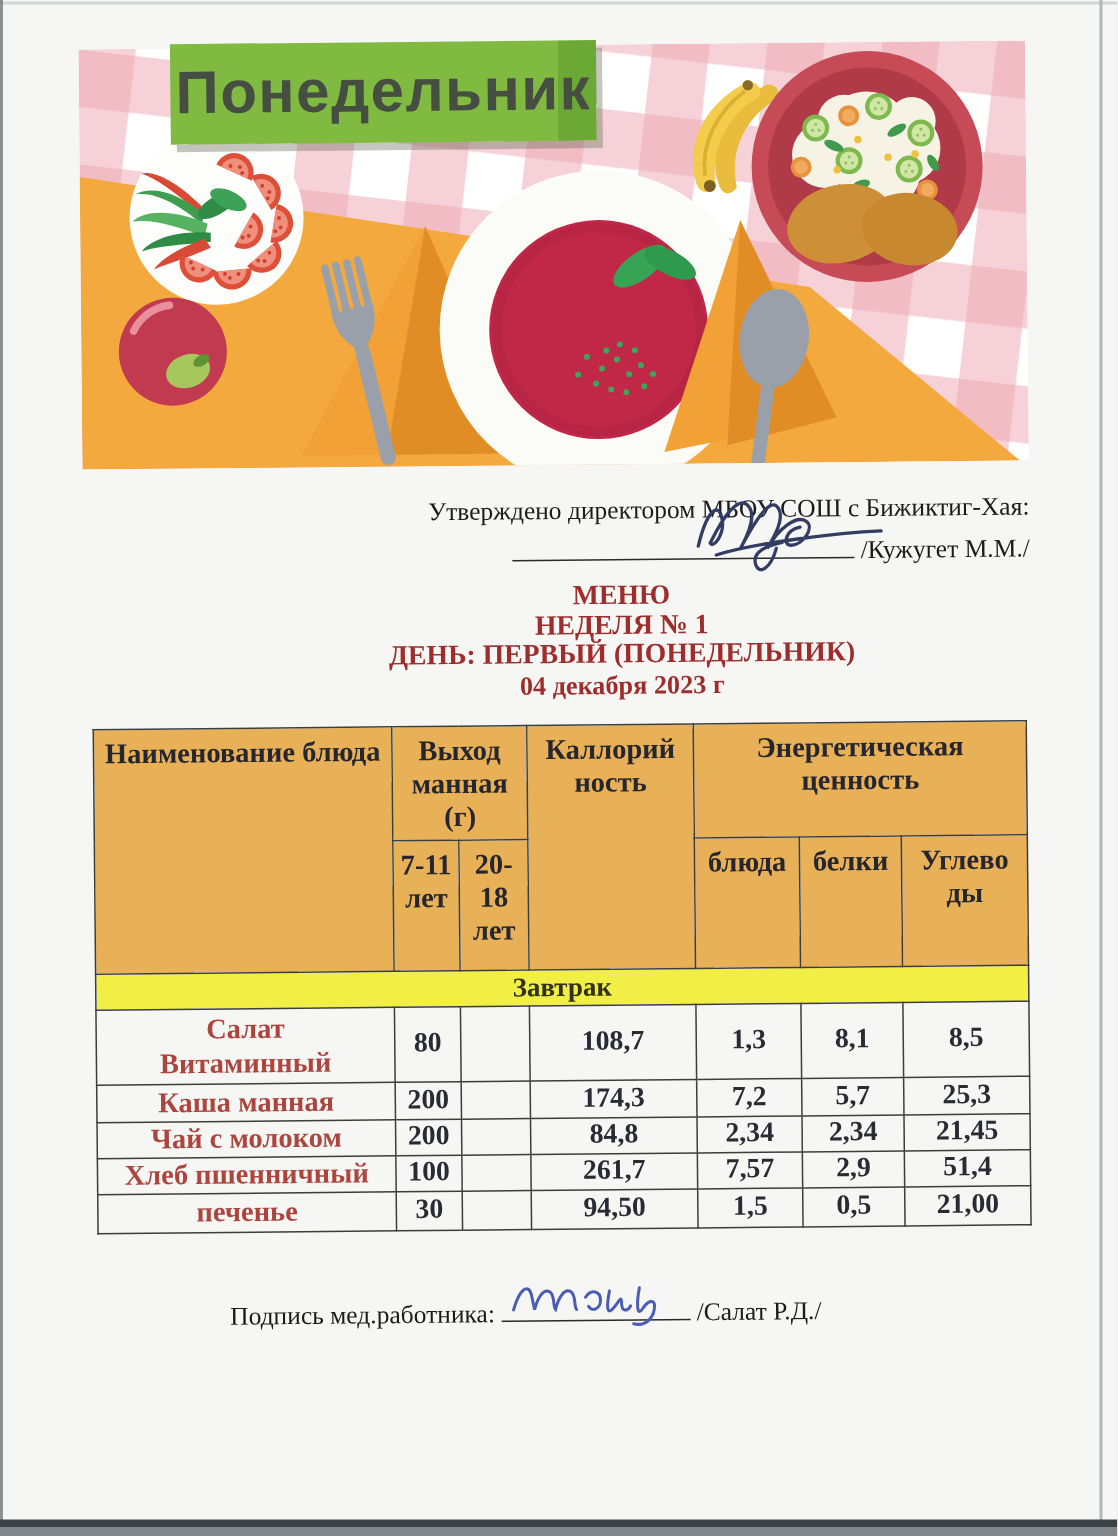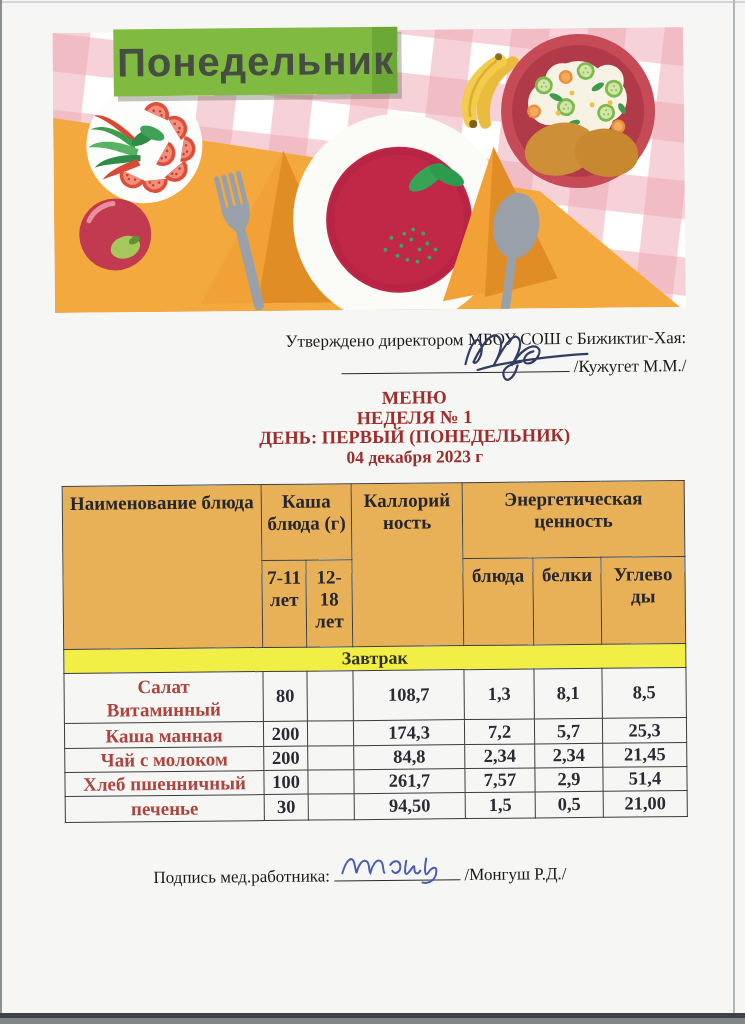--- a/index.html
+++ b/index.html
@@ -245,27 +245,27 @@
           <col style="width:44px">
           <col style="width:46px">
         <col style="width:111px">
           <col style="width:70px">
           <col style="width:68px">
           <col style="width:84px">
       </colgroup>
       <thead>
         <tr class="hrow1">
           <th rowspan="2">Наименование блюда</th>
-          <th colspan="2">Каша блюда (г)</th>
+          <th colspan="2">Выход манная (г)</th>
           <th rowspan="2">Каллорий ность</th>
           <th colspan="3">Энергетическая ценность</th>
         </tr>
         <tr class="hrow2">
           <th>7-11 лет</th>
-          <th>12-18 лет</th>
+          <th>20-18 лет</th>
           <th>блюда</th>
           <th>белки</th>
           <th>Углево ды</th>
         </tr>
       </thead>
       <tbody>
         <tr class="r-sect">
           <td colspan="7">Завтрак</td>
         </tr>
         <tr class="r-data r0">
@@ -317,21 +317,21 @@
       </tbody>
     </table>
 
     <div class="footer">
       <span>Подпись мед.работника:</span>
       <span class="sig-line med">
         <svg class="sig-med" viewBox="0 0 120 46">
           <path d="M6 32 C10 18 16 14 18 22 L20 32 C22 24 26 18 30 20 C34 22 32 30 34 32 C36 24 40 18 44 20 C48 22 46 30 48 32 M54 24 C58 18 64 20 64 26 C64 32 58 34 56 30 M70 20 C68 30 68 36 72 32 C76 28 78 22 78 28 C78 34 82 34 84 30 M90 18 C88 28 88 38 92 32 C96 26 100 26 100 30 C100 38 94 44 86 42" fill="none" stroke="#4a5cb4" stroke-width="2" stroke-linecap="round"></path>
         </svg>
       </span>
-      <span>/Монгуш Р.Д./</span>
+      <span>/Салат Р.Д./</span>
     </div>
 
   </div>
 
   <div class="edge edge-top"></div>
   <div class="edge edge-left"></div>
   <div class="edge edge-right"></div>
   <div class="edge edge-bottom"></div>
   <div class="edge edge-bottom2"></div>
 </div>

